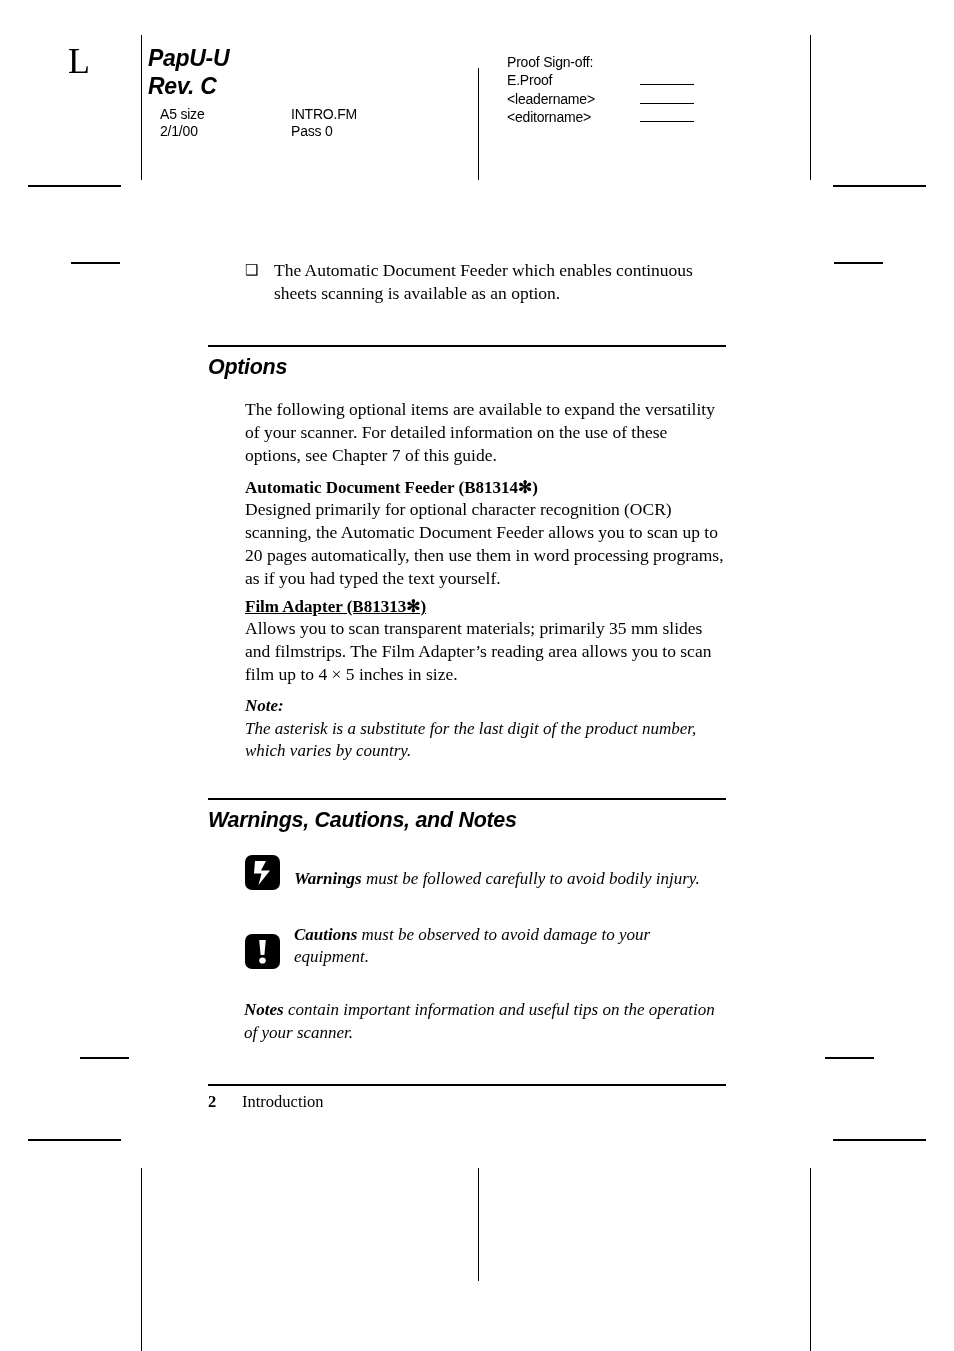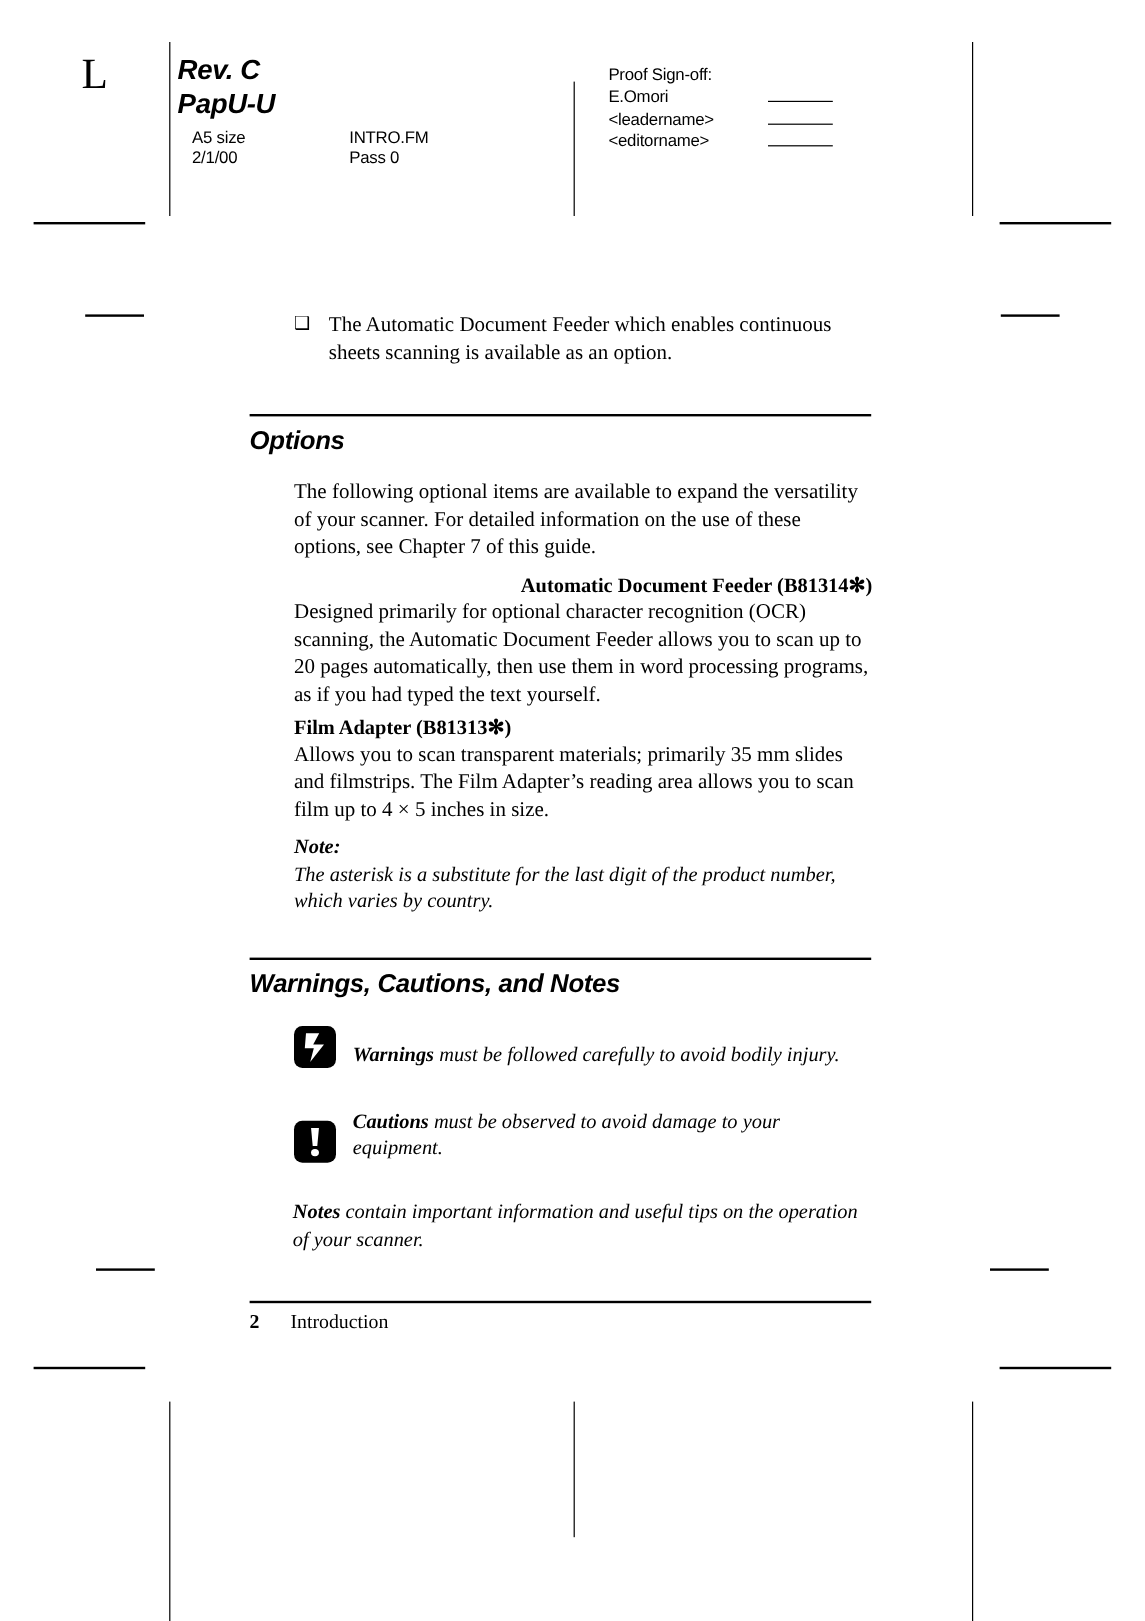--- a/index.html
+++ b/index.html
@@ -250,41 +250,41 @@
   <div class="rule-v thin" style="left:478px; top:68px; height:112px;"></div>
   <div class="rule-v thin" style="left:810px; top:35px; height:145px;"></div>
 
   <div class="rule-v thin" style="left:141px; top:1168px; height:194px;"></div>
   <div class="rule-v thin" style="left:478px; top:1168px; height:113px;"></div>
   <div class="rule-v thin" style="left:810px; top:1168px; height:194px;"></div>
 
   <div class="sheet-mark">L</div>
 
   <div class="job-title">
+    <div>PapU-U</div>
     <div>Rev. C</div>
-    <div>PapU-U</div>
   </div>
 
   <div class="job-meta">
     <div class="row">
       <span class="c1">A5 size</span>
       <span class="c2">INTRO.FM</span>
     </div>
     <div class="row">
       <span class="c1">2/1/00</span>
       <span class="c2">Pass 0</span>
     </div>
   </div>
 
   <div class="signoff">
     <div class="srow">
       <span class="slabel">Proof Sign-off:</span>
     </div>
     <div class="srow">
-      <span class="slabel">E.Omori</span>
+      <span class="slabel">E.Proof</span>
       <span class="sline"></span>
     </div>
     <div class="srow">
       <span class="slabel">&lt;leadername&gt;</span>
       <span class="sline"></span>
     </div>
     <div class="srow">
       <span class="slabel">&lt;editorname&gt;</span>
       <span class="sline"></span>
     </div>
@@ -295,24 +295,24 @@
     <div class="bullet-item">
       <span class="bullet-glyph">❑</span>
       <span class="bullet-text">The Automatic Document Feeder which enables continuous sheets scanning is available as an option.</span>
     </div>
 
     <div class="section-rule" style="top:345px;"></div>
     <div class="section-head" style="top:356px;">Options</div>
 
     <div class="para" style="top:398px;">The following optional items are available to expand the versatility of your scanner. For detailed information on the use of these options, see Chapter 7 of this guide.</div>
 
-    <div class="sub-head" style="top:477px;text-align:right;">Automatic Document Feeder (B81314✻)</div>
+    <div class="sub-head" style="top:477px;">Automatic Document Feeder (B81314✻)</div>
     <div class="para" style="top:498px;">Designed primarily for optional character recognition (OCR) scanning, the Automatic Document Feeder allows you to scan up to 20 pages automatically, then use them in word processing programs, as if you had typed the text yourself.</div>
 
-    <div class="sub-head" style="top:596px;">Film Adapter (B81313✻)</div>
+    <div class="sub-head" style="top:596px;text-decoration:underline;">Film Adapter (B81313✻)</div>
     <div class="para" style="top:617px;">Allows you to scan transparent materials; primarily 35 mm slides and filmstrips. The Film Adapter’s reading area allows you to scan film up to 4 × 5 inches in size.</div>
 
     <div class="note-block" style="top:695px;">
       <div class="note-label">Note:</div>
       <div>The asterisk is a substitute for the last digit of the product number, which varies by country.</div>
     </div>
 
     <div class="section-rule" style="top:798px;"></div>
     <div class="section-head" style="top:809px;">Warnings, Cautions, and Notes</div>
 

